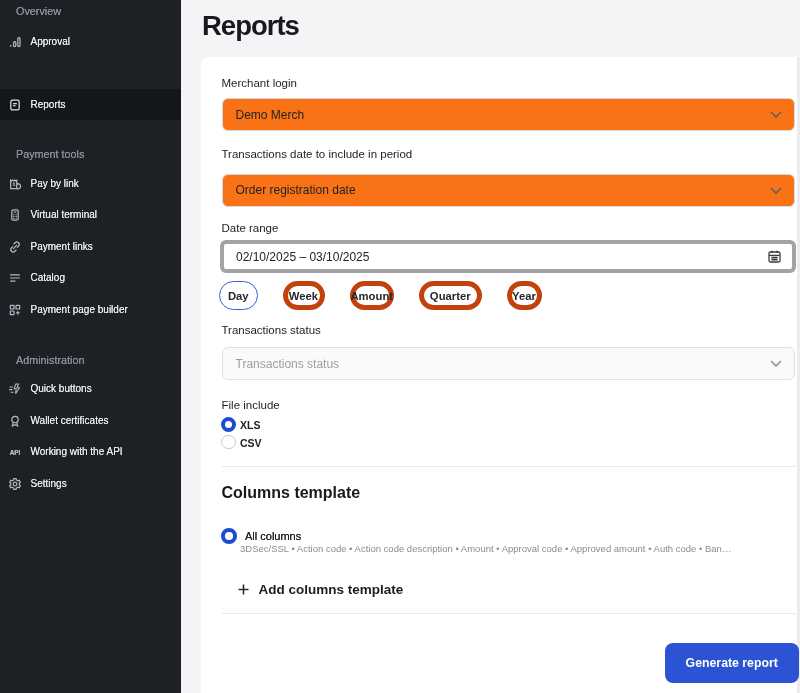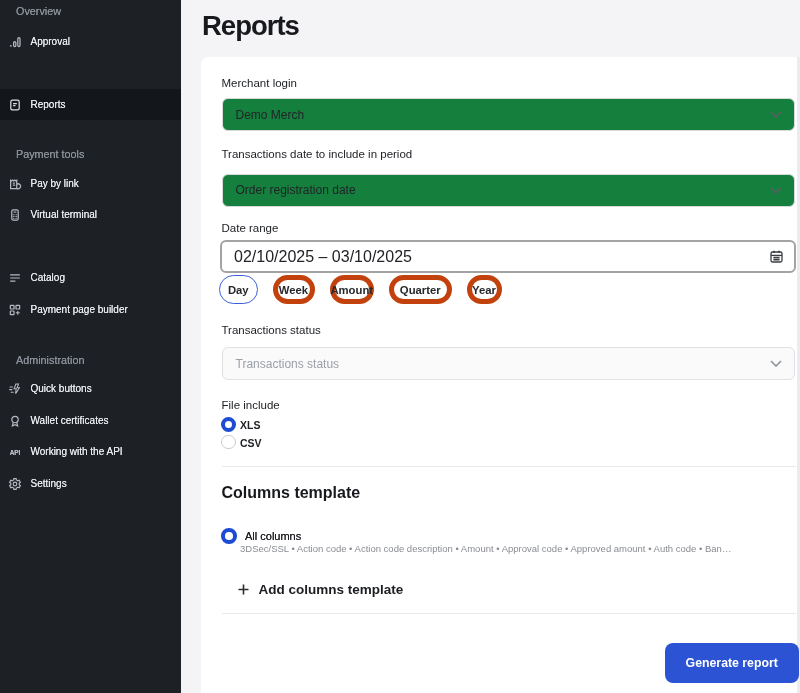--- a/index.html
+++ b/index.html
@@ -7,26 +7,26 @@
 .shd{position:absolute;left:16px;font-size:10.8px;line-height:12px;color:#8b9199;text-shadow:0 0 .4px}
 .it{position:absolute;left:0;width:181px;height:31.4px;color:#e7e9ec;font-size:10px;text-shadow:0 0 .5px}
 .it svg{position:absolute;left:8px;top:50%;margin-top:-7px;width:14px;height:14px;color:#b6bac0}
 .it span{position:absolute;left:30.5px;top:50%;margin-top:-6px;line-height:12px}
 .sel{background:#13161b}
 .sel svg{color:#dcdfe2}
 .card{position:absolute;left:201px;top:57px;width:596px;height:636px;background:#fff;border-radius:8px 0 0 0}
 .rstrip{position:absolute;left:797px;top:57px;width:3px;height:636px;background:#ebecef}
 .h1{position:absolute;left:202px;top:11.5px;font-size:27.5px;line-height:28px;font-weight:bold;letter-spacing:-1px;color:#17191d}
 .lbl{position:absolute;left:221.5px;font-size:11.5px;line-height:14px;color:#1c1e22}
-.selbox{position:absolute;left:221.5px;width:573px;height:33px;border:1px solid #d8d9db;border-radius:6px;background:#15803d;display:flex;align-items:center;font-size:12px;color:#212327;padding-left:13px}
+.selbox{position:absolute;left:221.5px;width:573px;height:33px;border:1px solid #d8d9db;border-radius:6px;background:#f97316;display:flex;align-items:center;font-size:12px;color:#212327;padding-left:13px}
 .selbox svg,.dinput svg.ch{position:absolute;right:12px;top:50%;margin-top:-3.5px}
 .ph{background:#fafafb;border-color:#e0e1e4;color:#9ba0a7}
-.dinput{position:absolute;left:220px;top:240px;width:575.5px;height:32.5px;border:2px solid #a3a3a3;border-radius:6px;background:#fff;display:flex;align-items:center;font-size:16px;color:#212327;padding-left:12px;padding-top:2px}
+.dinput{position:absolute;left:220px;top:240px;width:575.5px;height:32.5px;border:4px solid #a3a3a3;border-radius:6px;background:#fff;display:flex;align-items:center;font-size:12px;color:#212327;padding-left:12px;padding-top:2px}
 .cal{position:absolute;right:11px;top:50%;margin-top:-6.5px}
-.pills{position:absolute;left:219px;top:275px;height:29px;display:flex;gap:15px}
+.pills{position:absolute;left:219px;top:281px;height:29px;display:flex;gap:25px}
 .pill{height:29px;border:5px solid #c2410c;background:#fff;border-radius:14.5px;display:flex;align-items:center;justify-content:center;font-size:11.3px;font-weight:bold;color:#26282b}
 .pillsel{border:1.5px solid #3c5fd6}
 .radio{position:absolute;border-radius:50%;background:#fff}
 .ron{width:15px;height:15px;border:4.3px solid #1c4cd4}
 .roff{width:14.6px;height:14.6px;border:1.5px solid #caccd1}
 .rlbl{position:absolute;left:240px;line-height:14px;color:#202226}
 .h2{position:absolute;left:221.5px;top:483.3px;font-size:16px;line-height:20px;font-weight:bold;color:#17191d}
 .cols{position:absolute;left:240px;top:543px;font-size:9.5px;line-height:11px;color:#898c92;max-width:494px;white-space:nowrap;overflow:hidden;text-overflow:ellipsis}
 .addt{position:absolute;left:258.5px;top:581.5px;font-size:13.5px;line-height:16px;font-weight:bold;color:#1b1d21}
 .div{position:absolute;left:221.5px;width:574.5px;height:1px;background:#e9e9eb}
@@ -60,20 +60,28 @@
       </svg>
       <span>Pay by link</span>
     </div>
 <div class="it" style="top:199.8px">
       <svg viewBox="0 0 24 24" fill="none" stroke="currentColor" stroke-width="2.1">
         <rect x="6.5" y="3.2" width="11" height="17.6" rx="2.5"></rect>
         <path d="M9.5,7 h5" stroke-width="1.8"></path>
         <path d="M9.3,11.5 h.1 M12,11.5 h.1 M14.7,11.5 h.1 M9.3,14.5 h.1 M12,14.5 h.1 M14.7,14.5 h.1 M9.3,17.5 h.1 M12,17.5 h.1 M14.7,17.5 h.1" stroke-width="1.9" stroke-linecap="round"></path>
       </svg>
       <span>Virtual terminal</span>
+    </div>
+<div class="it" style="top:231.2px">
+      <svg viewBox="0 0 24 24" fill="none" stroke="currentColor" stroke-width="2.1" stroke-linecap="round">
+        <path d="M10.2,6.8 l2,-2 a4.1,4.1 0 0 1 5.8,5.8 l-2,2"></path>
+        <path d="M13.8,17.2 l-2,2 a4.1,4.1 0 0 1 -5.8,-5.8 l2,-2"></path>
+        <path d="M9.3,14.7 L14.7,9.3"></path>
+      </svg>
+      <span>Payment links</span>
     </div>
 <div class="it" style="top:262.6px">
       <svg viewBox="0 0 24 24" fill="none" stroke="currentColor" stroke-width="2.1" stroke-linecap="round">
         <path d="M4.5,6.7 H19.5 M4.5,12 H19.5 M4.5,17.3 H12"></path>
       </svg>
       <span>Catalog</span>
     </div>
 <div class="it" style="top:294px">
       <svg viewBox="0 0 24 24" fill="none" stroke="currentColor" stroke-width="2.1">
         <rect x="4" y="4" width="6.3" height="6.3" rx="1"></rect>

